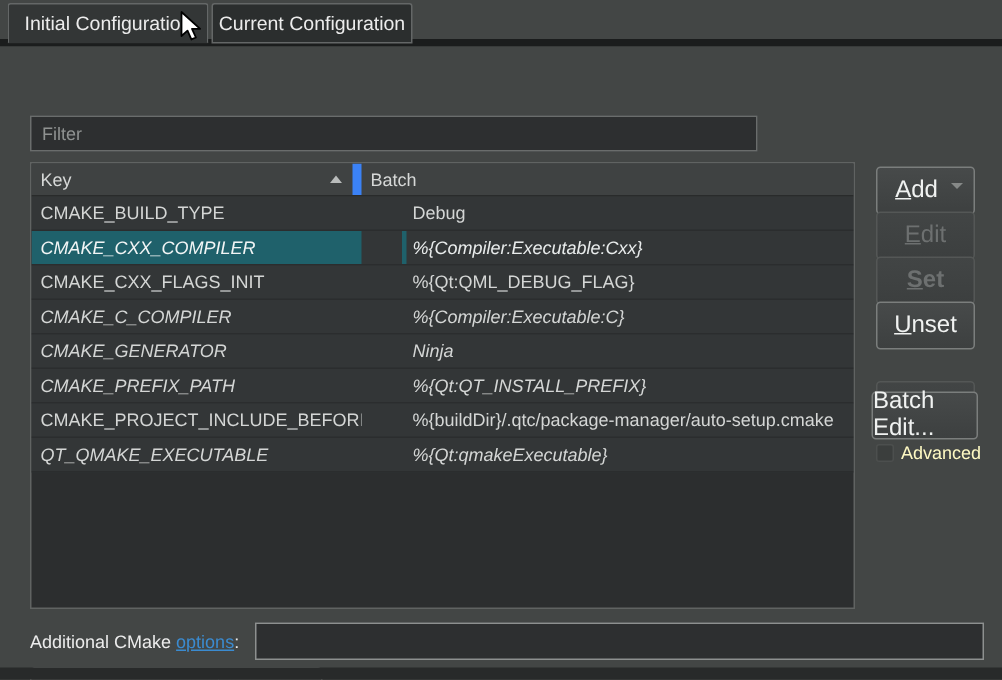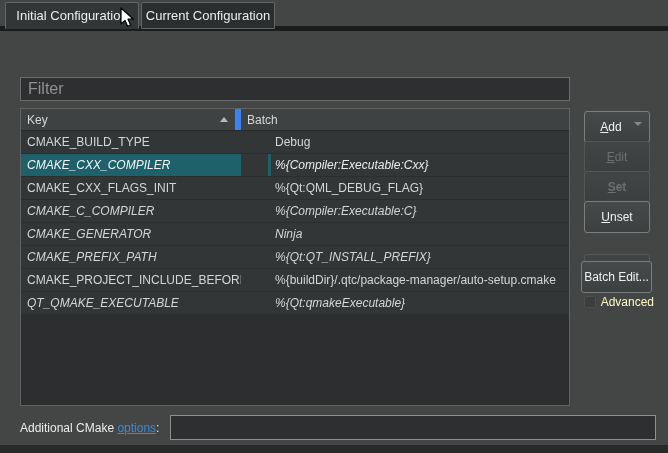--- a/index.html
+++ b/index.html
@@ -19,23 +19,23 @@
     border-radius:2px 2px 0 0;z-index:2;cursor:default;
   }
   .tab.active{background:#333636;border-bottom-color:#333636;}
   .tab1{left:5px;width:134px;}
   .tab2{left:141px;width:134px;}
   
   .panel{position:absolute;top:31px;left:0;right:0;bottom:0;background:#434645;}
   .bottom-edge{position:absolute;left:0;right:0;bottom:0;height:8px;background:#282a2a;}
   
   .filter{
-    position:absolute;left:20px;top:46px;width:550px;height:24px;box-sizing:border-box;
+    position:absolute;left:20px;top:46px;width:485px;height:24px;box-sizing:border-box;
     background:#2d2f30;border:1px solid #6a6d6c;color:#d8dad9;
-    font-family:"Liberation Sans",sans-serif;font-size:16px;padding:0 7px;outline:none;
+    font-family:"Liberation Sans",sans-serif;font-size:12px;padding:0 7px;outline:none;
   }
   .filter::placeholder{color:#8f9291;opacity:1;}
   
   .table{
     position:absolute;left:20px;top:77px;width:550px;height:298px;box-sizing:border-box;
     background:#2c2e2f;border:1px solid #606362;overflow:hidden;
   }
   .thead{display:flex;height:21px;background:#3f4242;border-bottom:1px solid #292b2b;font-size:12px;color:#d6d8d7;}
   .th{display:flex;align-items:center;box-sizing:border-box;padding-left:6px;}
   .th-key{width:220px;border-right:6px solid #3b82f6;}
@@ -50,21 +50,21 @@
   .cell-key{width:220px;padding-left:6px;}
   .cell-value{flex:1;padding-left:7px;}
   .italic{font-style:italic;}
   .trow.selected .cell-key{background:#1f616b;color:#f2f5f5;}
   .trow.selected .cell-value{box-shadow:inset 3px 0 0 #1f616b;color:#e9ecec;}
   
   .btn{
     position:absolute;left:584px;width:66px;height:32px;box-sizing:border-box;
     border:1px solid #7b7e7d;border-radius:3px;
     background:linear-gradient(#474a4a,#3d4040);
-    color:#f0f2f1;font-size:12px;display:flex;align-items:center;justify-content:center;
+    color:#f0f2f1;font-size:16px;display:flex;align-items:center;justify-content:center;
     cursor:default;
   }
   .btn.disabled{border-color:#545756;color:#6d7070;background:linear-gradient(#424545,#3c3f3f);}
   .mn{text-decoration:underline;}
   .btn-add .lbl{padding-right:12px;}
   .dd-arrow{
     position:absolute;right:7px;top:10px;width:0;height:0;
     border-left:4px solid transparent;border-right:4px solid transparent;
     border-top:4px solid #868988;
   }

